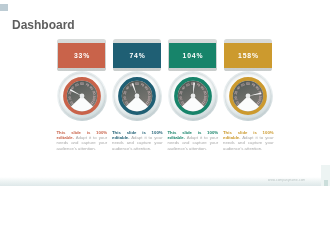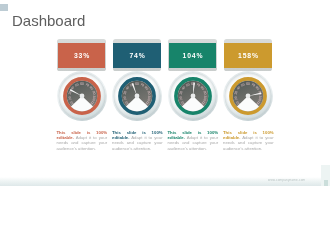--- a/index.html
+++ b/index.html
@@ -3,21 +3,21 @@
 <meta charset="utf-8">
 <title>Dashboard</title>
 <style>
   html,body{margin:0;padding:0;}
   body{width:330px;height:186px;background:#ffffff;overflow:hidden;
        font-family:"Liberation Sans",sans-serif;-webkit-font-smoothing:antialiased;}
   .slide{position:absolute;left:0;top:0;width:330px;height:186px;background:#ffffff;}
 
   
   .title-bar{position:absolute;left:0;top:4.3px;width:8.3px;height:6.8px;background:#bdccd4;}
-  .page-title{position:absolute;left:12px;top:12px;font-size:15px;font-weight:normal;
+  .page-title{position:absolute;left:12px;top:18px;font-size:12px;font-weight:bold;
               color:#5e5e5e;white-space:nowrap;}
 
   
   .card{position:absolute;top:39px;width:48.6px;height:31.5px;border-radius:2.6px;
         background:linear-gradient(to bottom,#d8dbda 0%,#c9cdcc 100%);overflow:hidden;}
   .card-badge{position:absolute;left:0.6px;right:0.6px;top:3.6px;height:25.3px;
               display:flex;align-items:center;justify-content:center;color:#ffffff;
               font-size:6.8px;font-weight:600;letter-spacing:0.85px;text-indent:0.85px;}
   .gauge{position:absolute;top:70.1px;width:52px;height:52px;}
   .desc{position:absolute;top:130.3px;width:50.6px;font-size:4.3px;line-height:5.1px;

